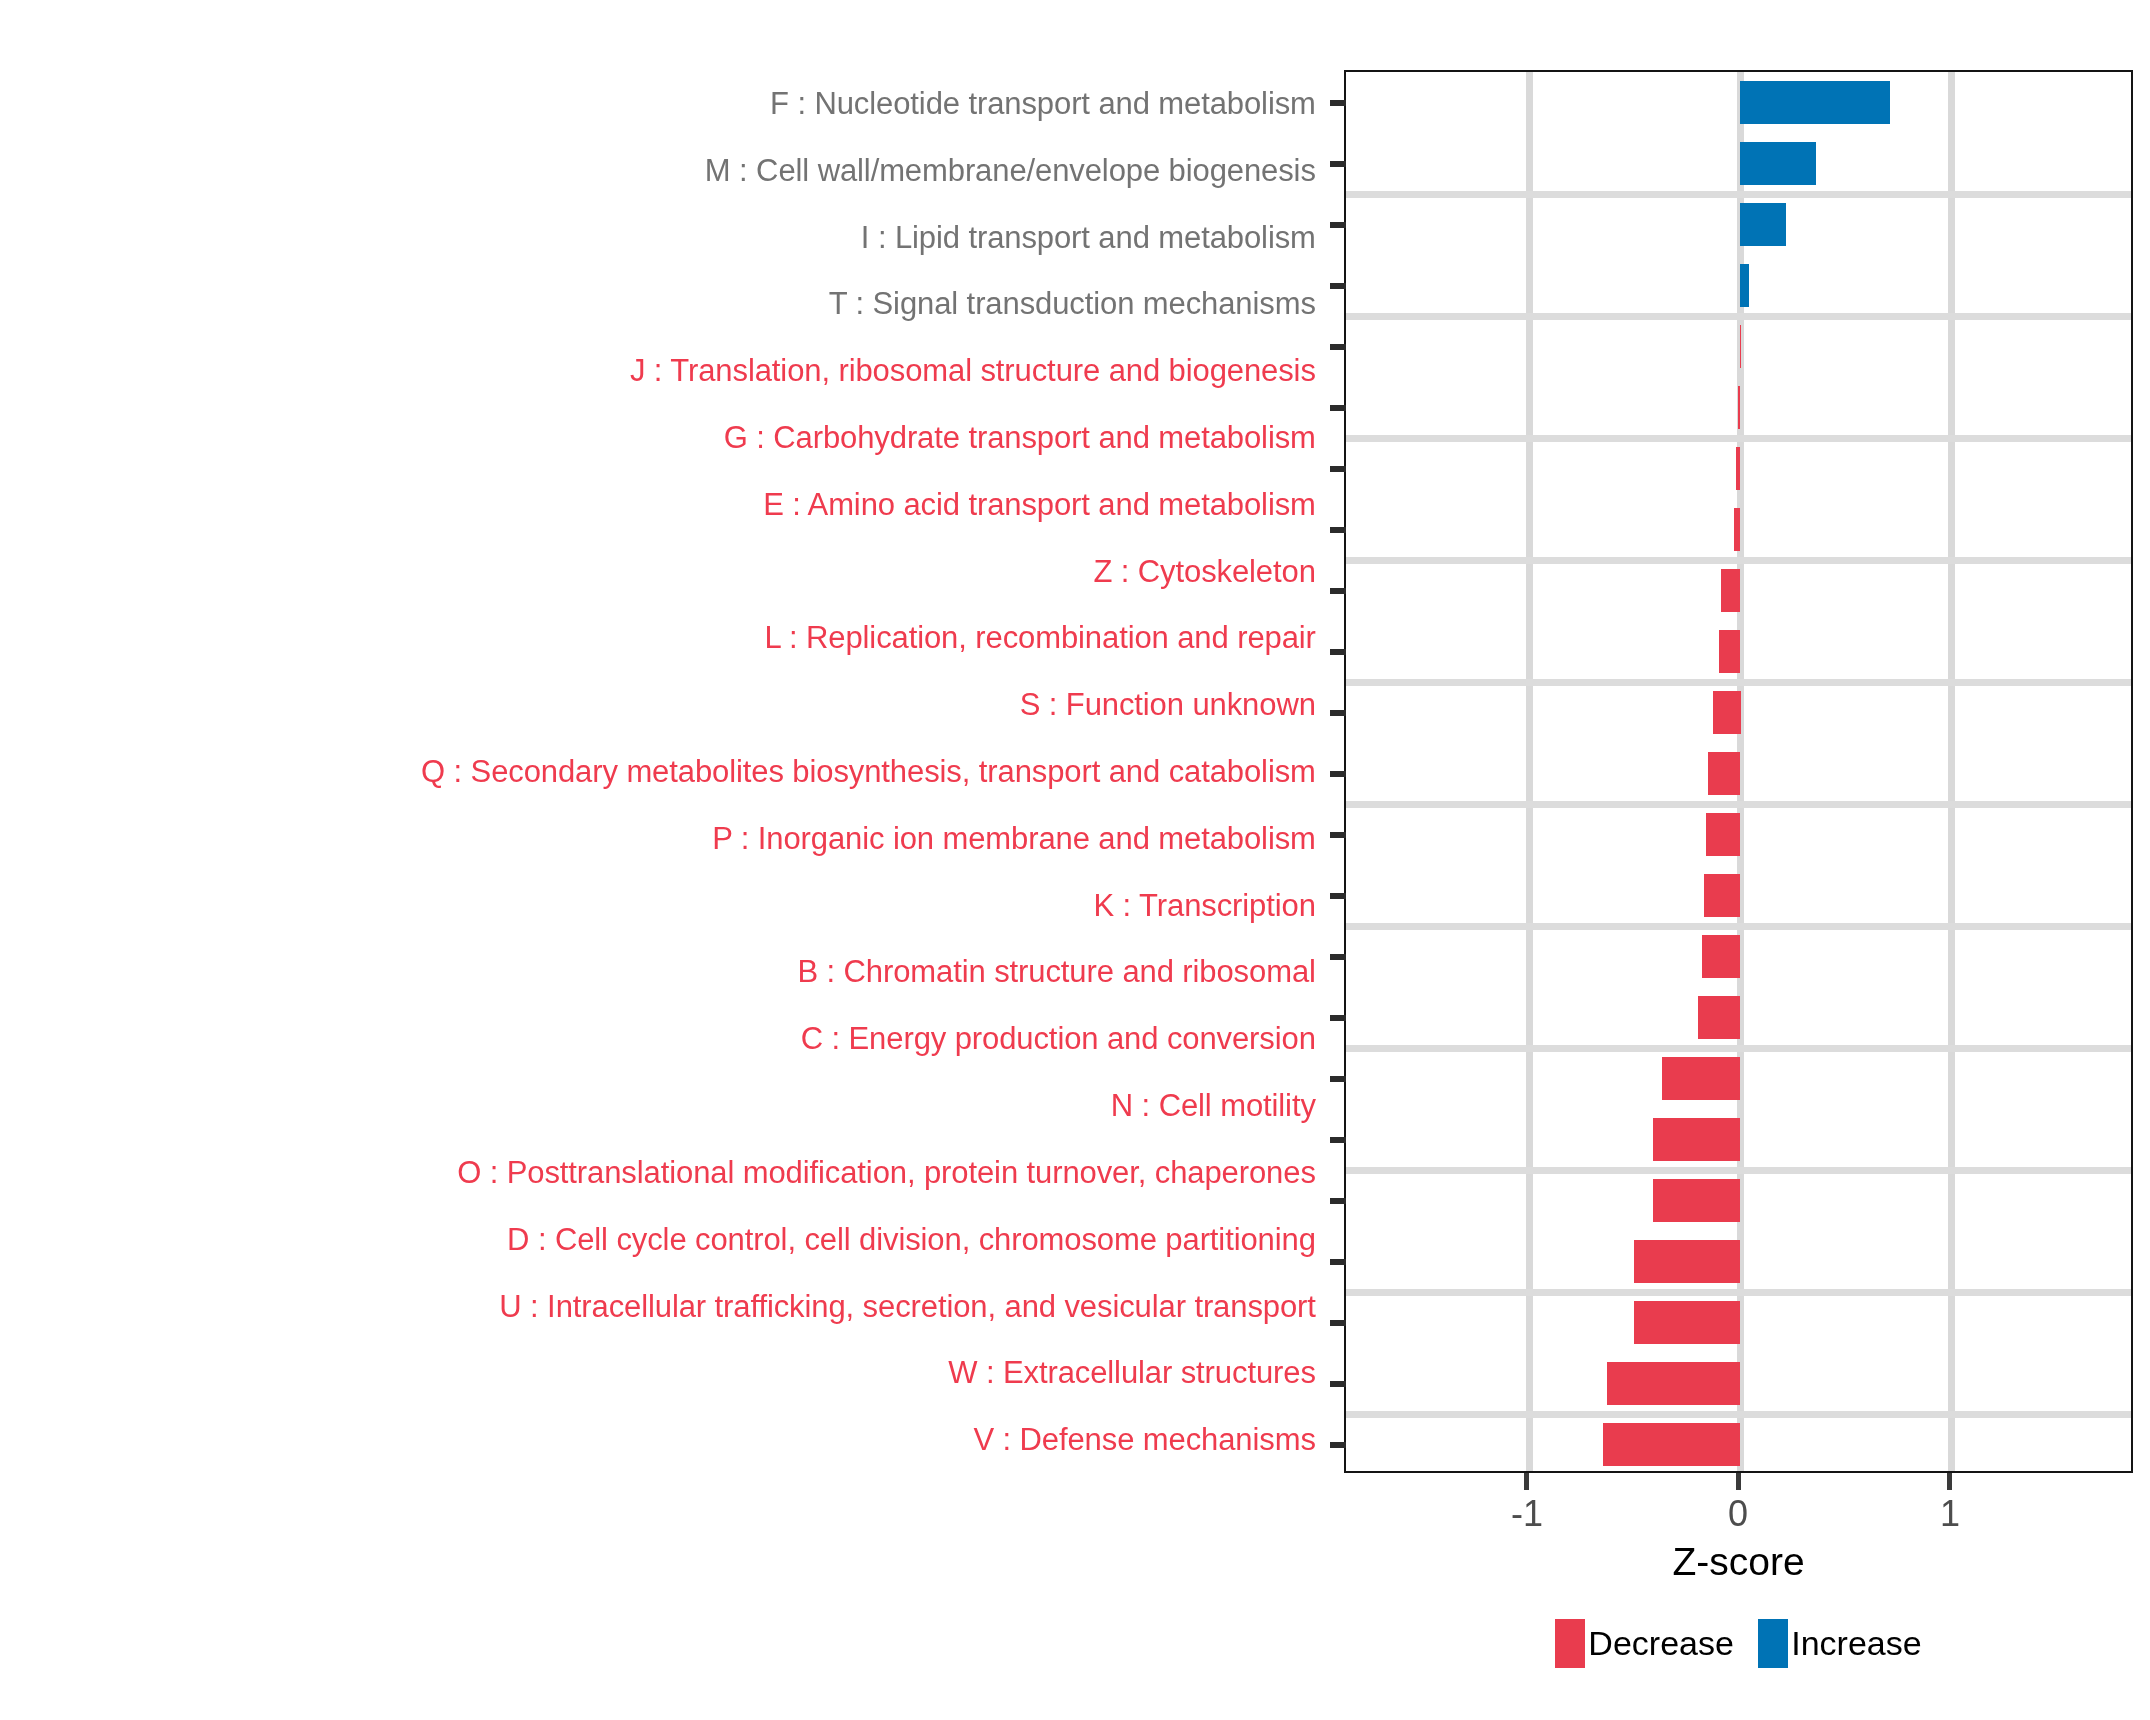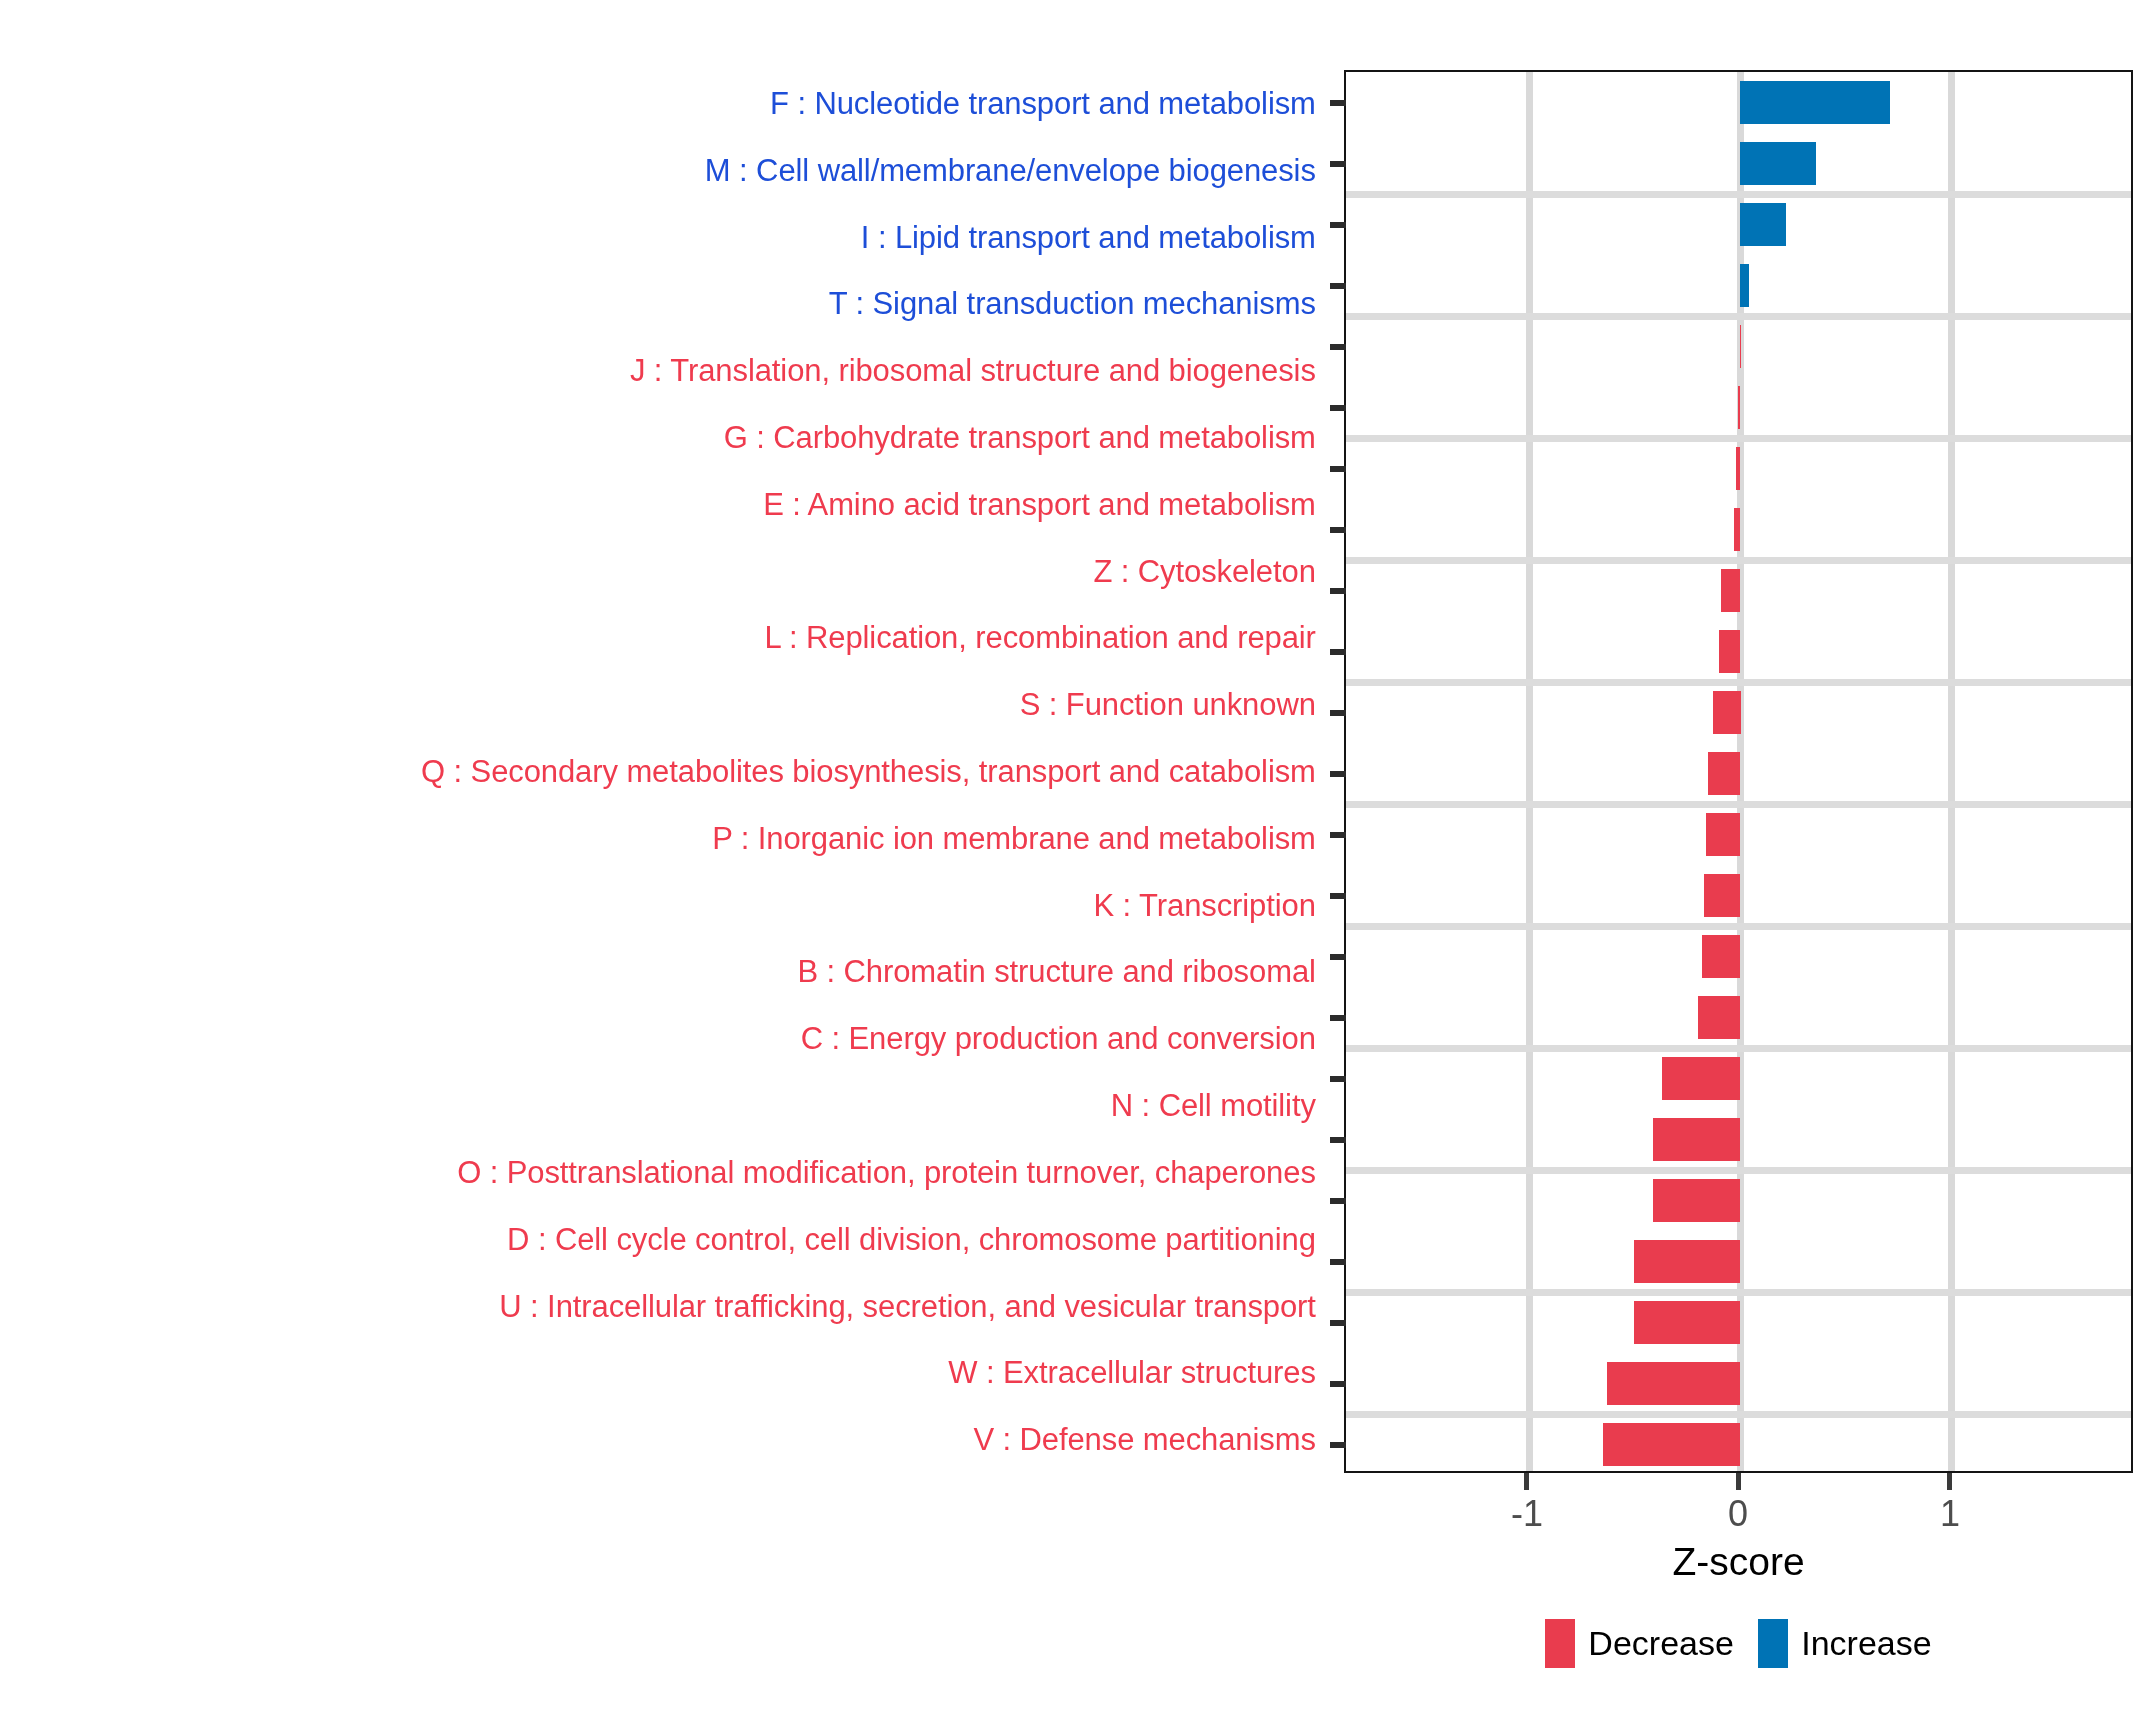--- a/index.html
+++ b/index.html
@@ -26,21 +26,21 @@
     justify-content:flex-end;
     padding-right:7.2px;
     box-sizing:border-box;
   }
   .label-text{
     font-size:31px;
     line-height:1;
     white-space:nowrap;
     letter-spacing:-0.1px;
   }
-  .lab-increase{color:#1d4ed8;}
+  .lab-increase{color:#737373;}
   .lab-decrease{color:#ef3b4e;}
 
   
   #panel{
     position:absolute;
     left:1344px; top:70px;
     width:789px; height:1403px;
     background:#ffffff;
     border:2.9px solid #141414;
     box-sizing:border-box;
@@ -98,21 +98,21 @@
   
   #legend{
     position:absolute;
     left:1344px; top:1619px;
     width:789px;
     display:flex;
     align-items:center;
     justify-content:center;
     gap:24.4px;
   }
-  .legend-item{display:flex;align-items:center;gap:13px;}
+  .legend-item{display:flex;align-items:center;gap:3px;}
   .legend-swatch{width:30px;height:49px;}
   .legend-label{font-size:34px;color:#000000;white-space:nowrap;}
 </style>
 </head>
 <body>
 
 <div id="figure">
 
   <div id="labels">
       <div class="label-row">

